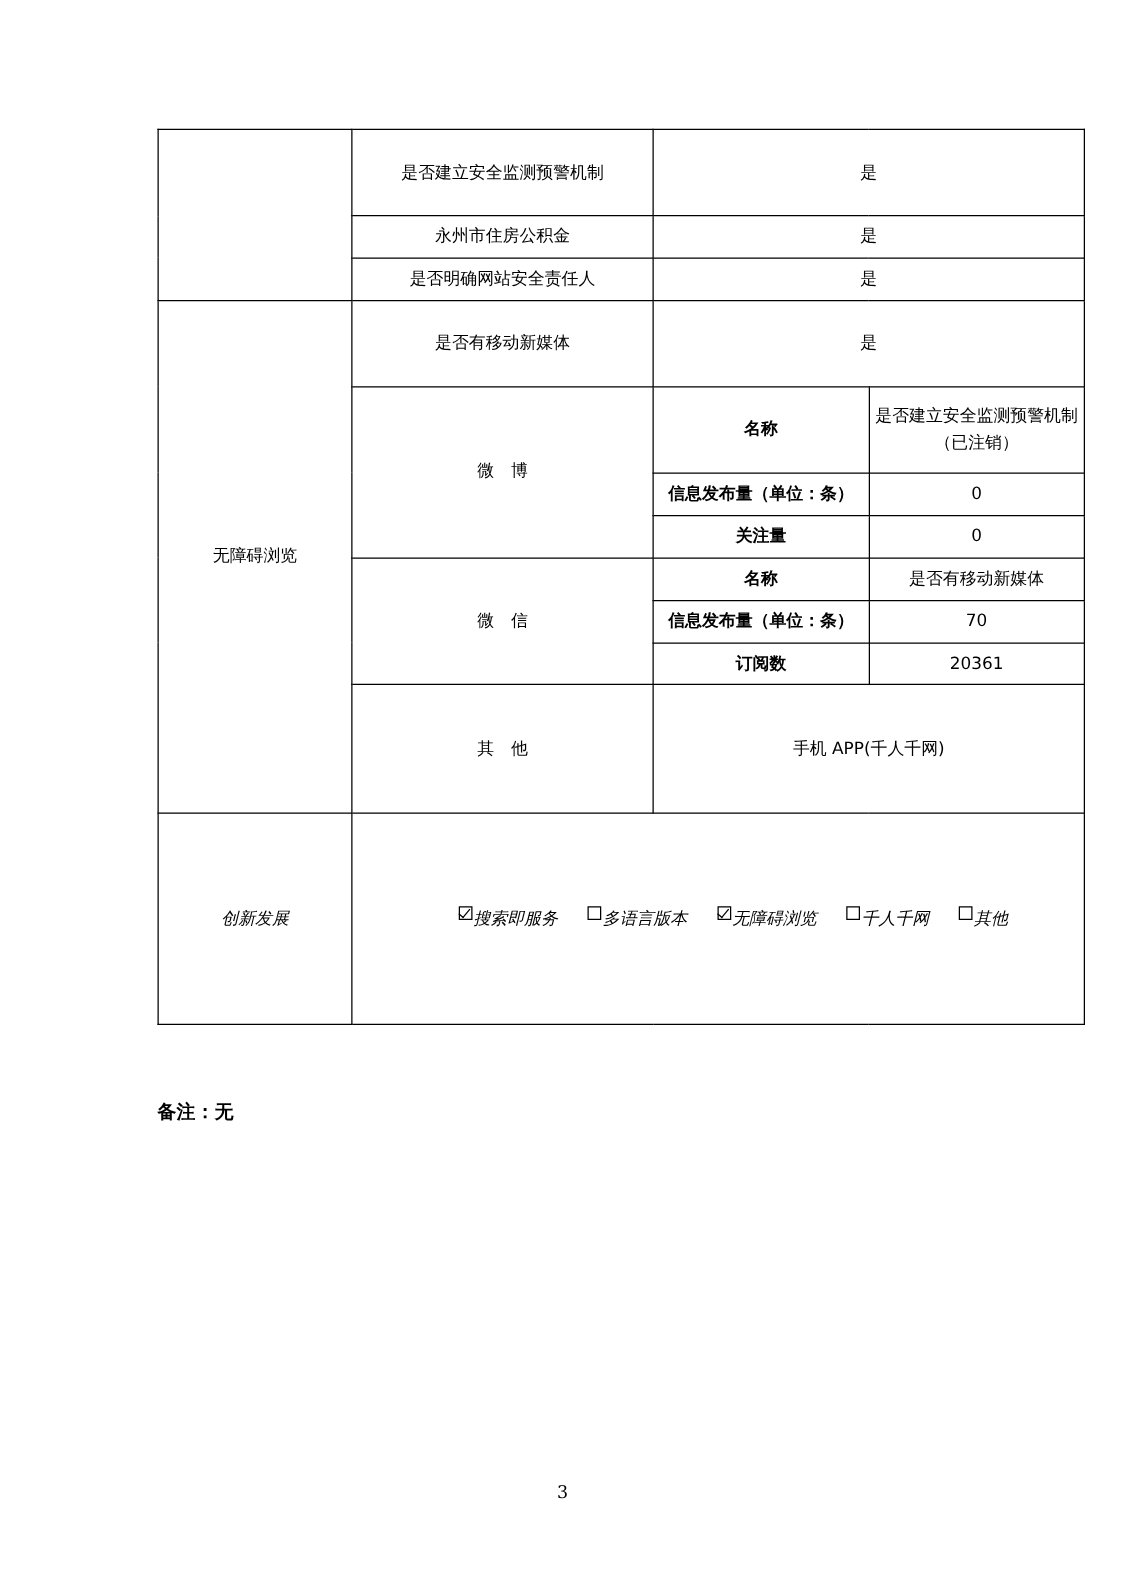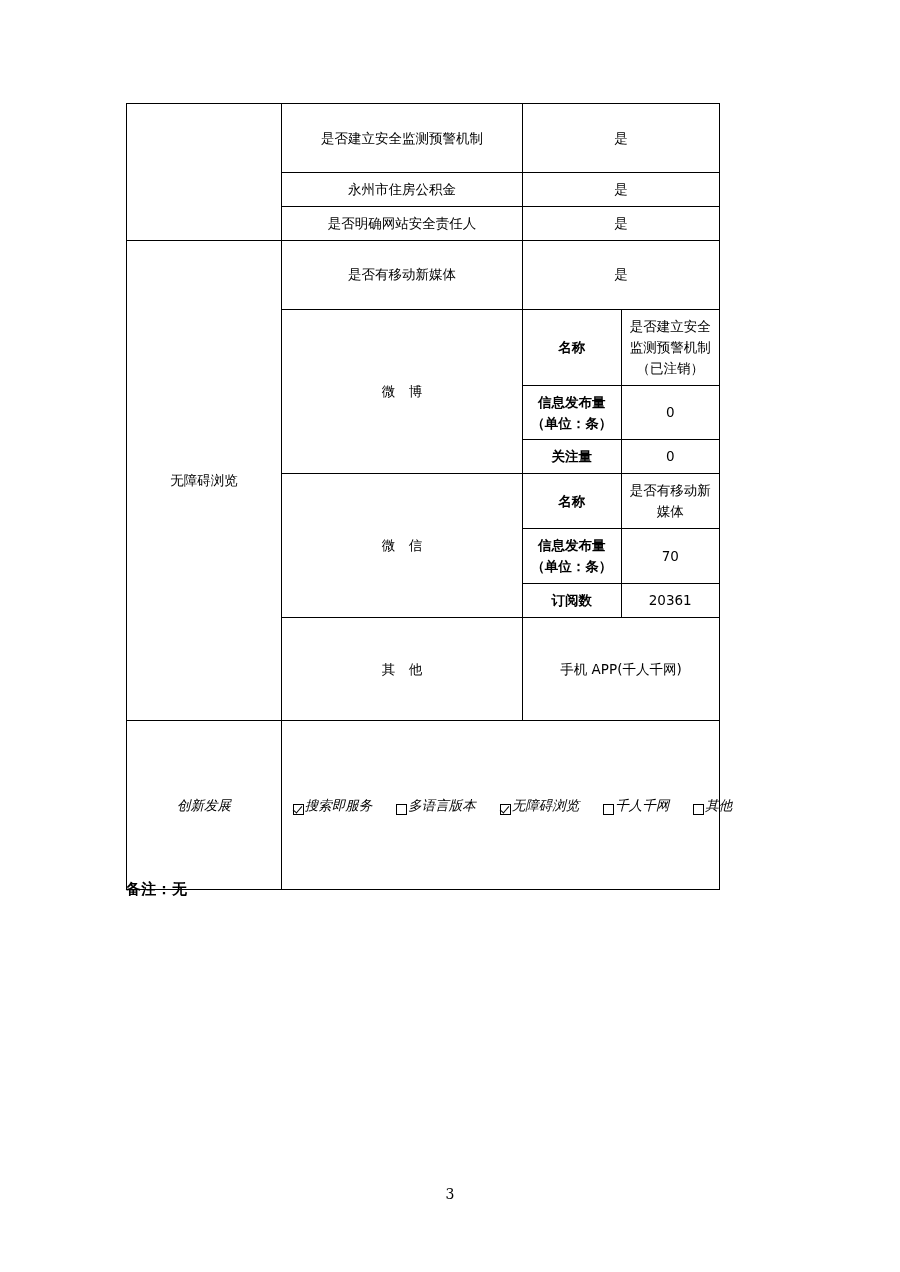--- a/index.html
+++ b/index.html
@@ -17,21 +17,21 @@
   .page {
     position: absolute;
     left: 0; top: 0;
     width: 900px;
     height: 1272px;
   }
   table.form {
     position: absolute;
     left: 126px;
     top: 103px;
-    width: 594px;
+    width: 742px;
     border-collapse: collapse;
     table-layout: fixed;
   }
   table.form td {
     border: 1px solid #000000;
     text-align: center;
     vertical-align: middle;
     font-size: 13.5px;
     line-height: 1.55;
     padding: 6px 4px;
@@ -60,21 +60,21 @@
   .check-row {
     display: flex;
     justify-content: center;
     align-items: center;
     flex-wrap: nowrap;
     font-size: 13.5px;
     white-space: nowrap;
   }
   .check-item {
     display: inline-flex;
-    align-items: flex-end;
+    align-items: flex-start;
     white-space: nowrap;
     padding-left: 24px;
   }
   .box {
     display: inline-block;
     width: 11px;
     height: 11px;
     border: 1px solid #000;
     position: relative;
     margin-right: 1px;

